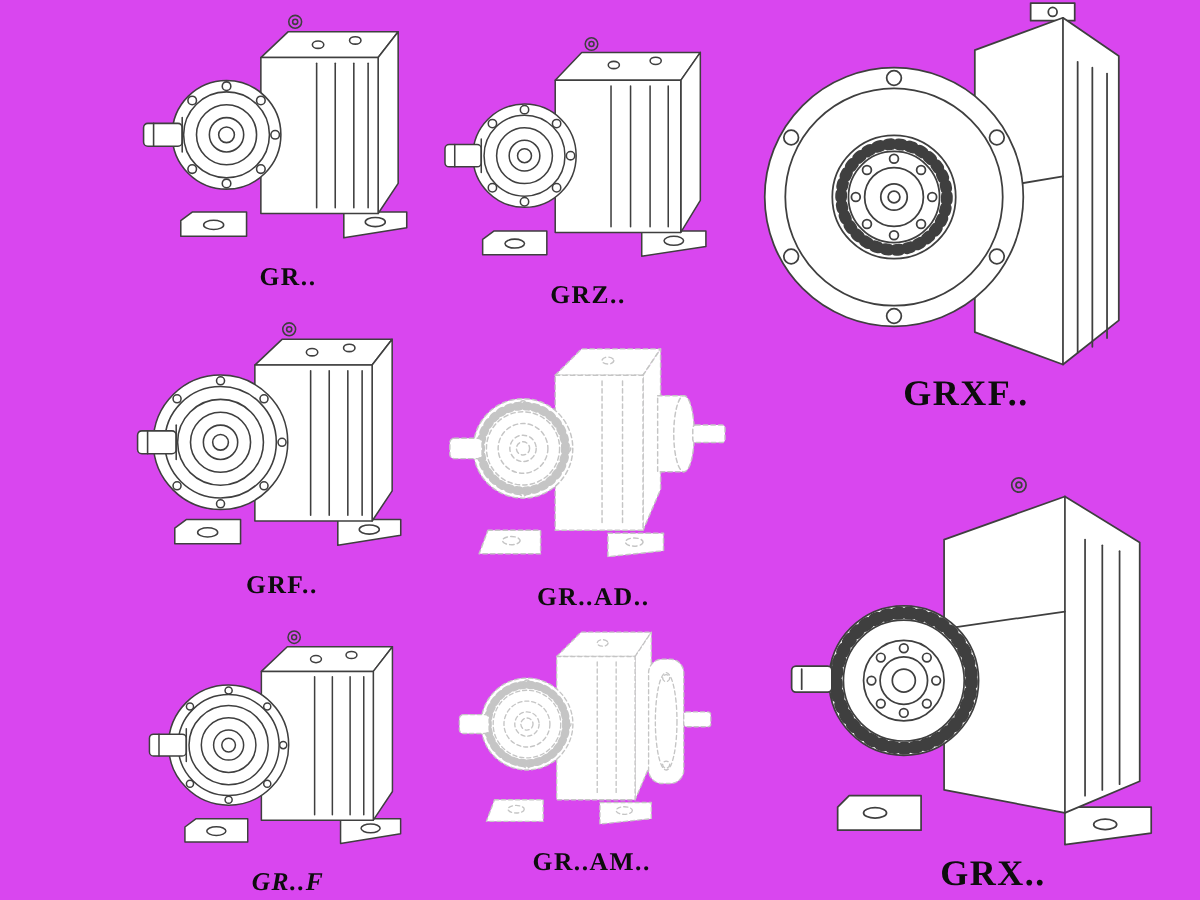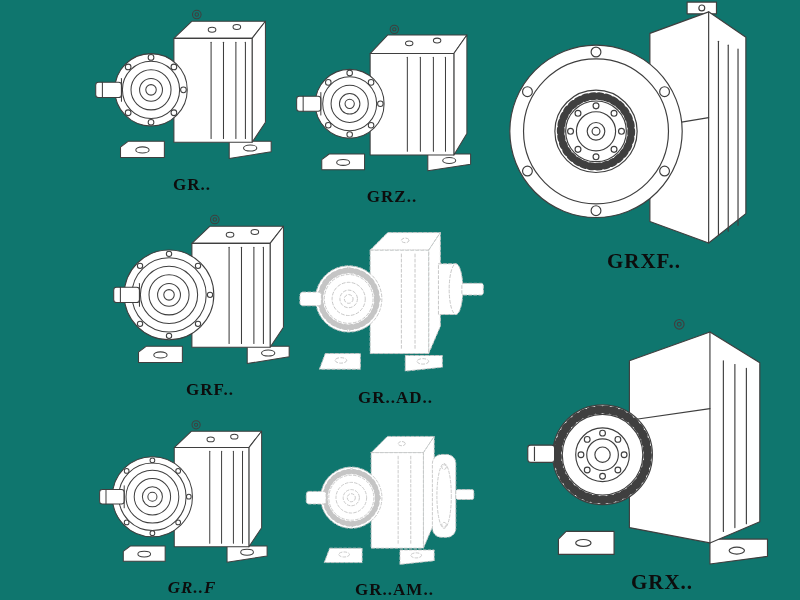--- a/index.html
+++ b/index.html
@@ -1,38 +1,38 @@
 <!DOCTYPE html>
 <html><head>
 <meta charset="utf-8">
 <style>
   html,body{margin:0;padding:0;background:#fff;}
   .canvas{
-    position:relative;width:800px;height:600px;background:#0f766e;
+    position:relative;width:800px;height:600px;background:#d946ef;
     font-family:"Liberation Serif", serif;overflow:hidden;
   }
   .cell{
     position:absolute;display:flex;flex-direction:column;
     align-items:center;justify-content:flex-start;
   }
   .cell svg{display:block;}
   .model-label{
     font-weight:bold;color:#0d0d0d;letter-spacing:1px;line-height:1;
     margin-top:4px;white-space:nowrap;
   }
   .model-label.small{font-size:17px;}
-  .model-label.big{font-size:21px;}
+  .model-label.big{font-size:24px;}
   
   .cell-gr   {left:86px;  top:2px;   width:212px; height:203px;}
   .cell-grz  {left:292px; top:2px;   width:200px; height:203px;justify-content:flex-end;}
   .cell-grxf {left:498px; top:0px;   width:292px; height:298px;}
-  .cell-grf  {left:104px;  top:207px; width:212px; height:203px;}
+  .cell-grf  {left:82px;  top:207px; width:212px; height:203px;}
   .cell-grad {left:293px; top:207px; width:205px; height:203px;}
   .cell-grff {left:86px;  top:413px; width:212px; height:185px;font-style:italic;}
-  .cell-gram {left:292px; top:413px; width:205px; height:185px;}
+  .cell-gram {left:292px; top:398px; width:205px; height:185px;}
   .cell-grx  {left:516px; top:300px; width:292px; height:298px;justify-content:center;}
 </style>
 </head>
 <body>
 
 <div class="canvas">
 
   <div class="cell cell-gr">
     <svg viewBox="0 0 215 178" width="205" height="170">
       <g stroke="#3f3f3f" stroke-width="1.1" fill="none" stroke-linejoin="round" stroke-linecap="round">

